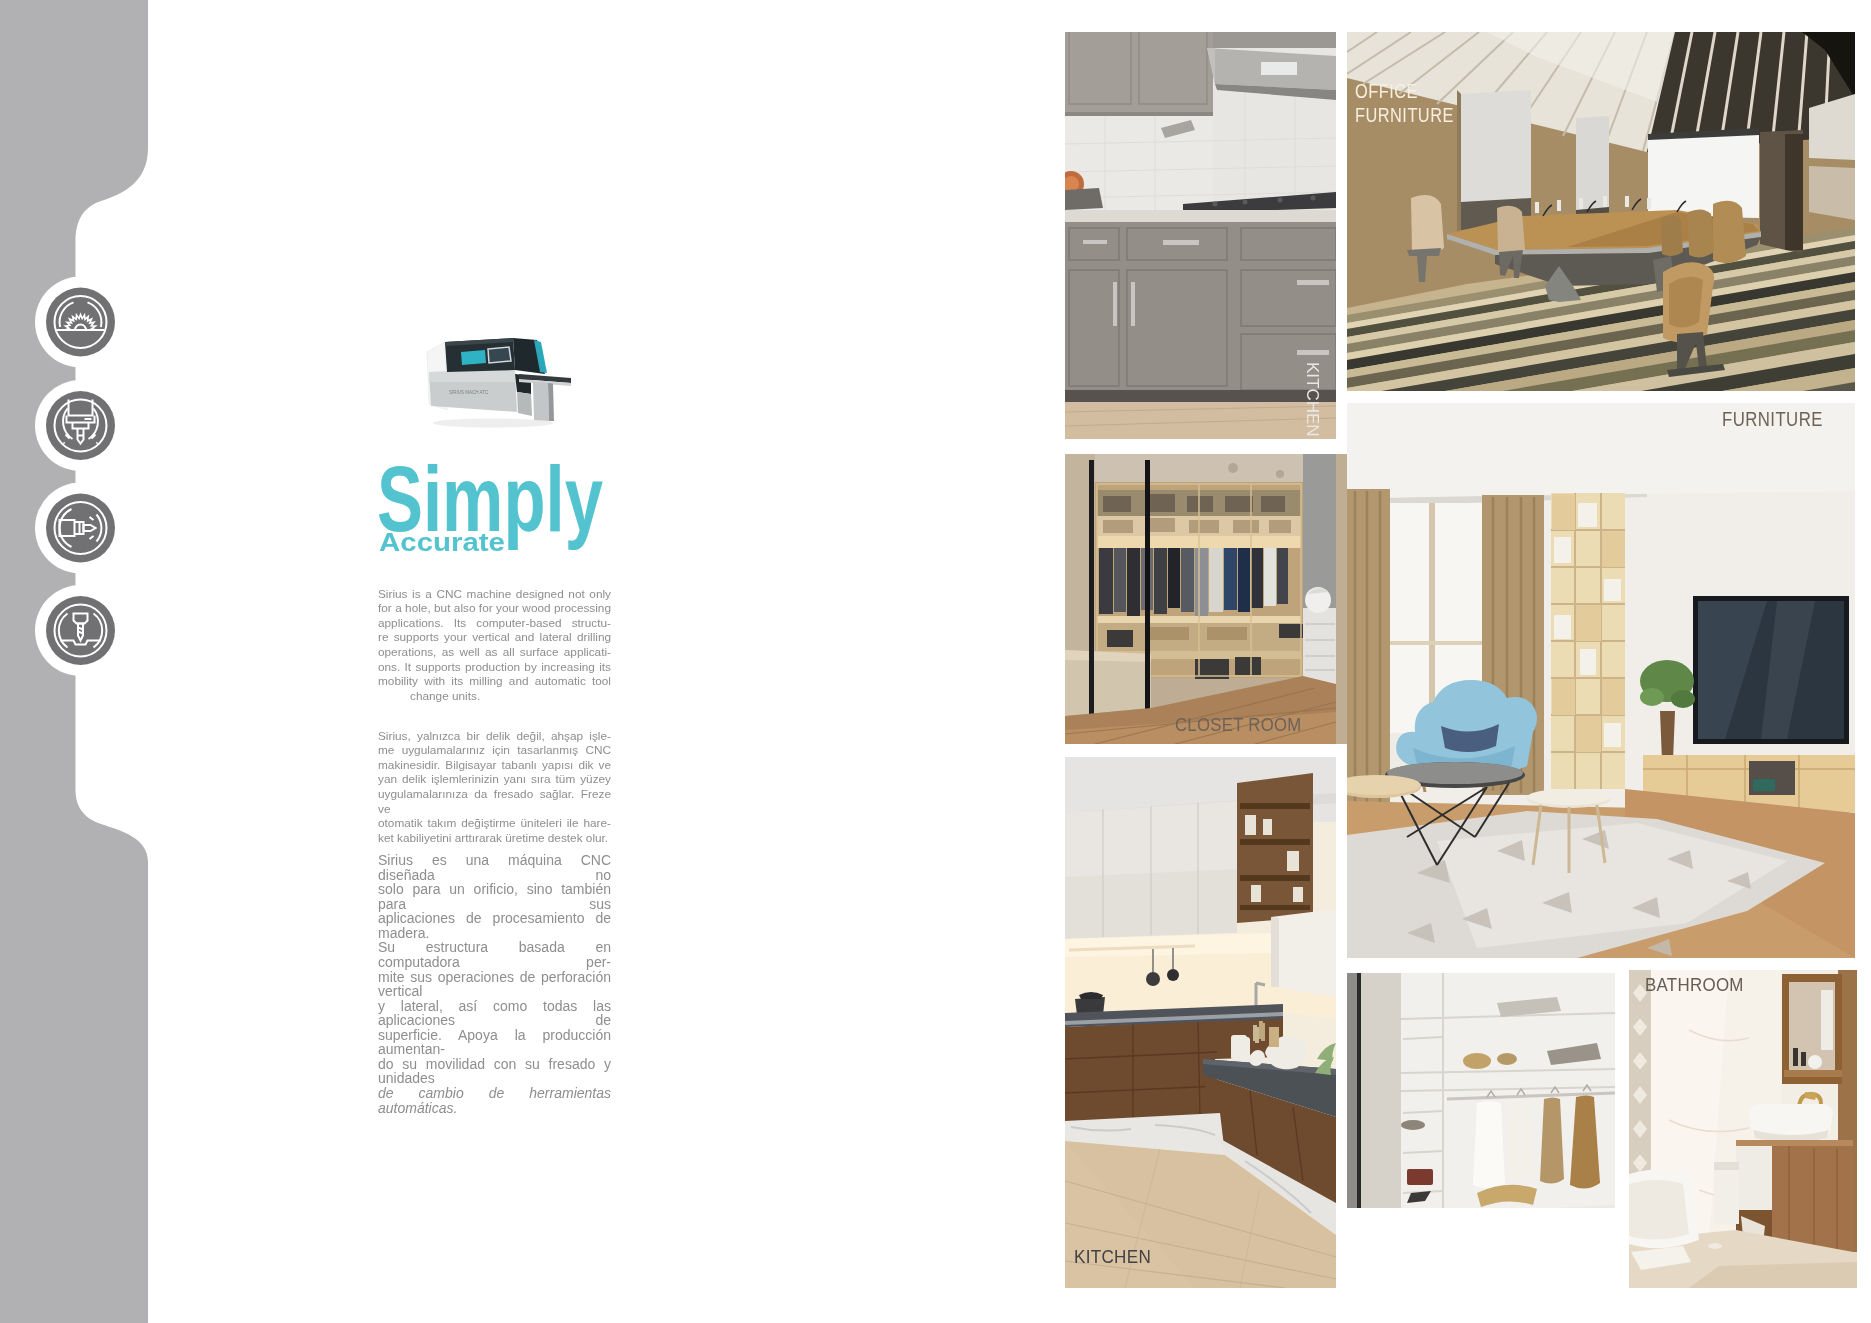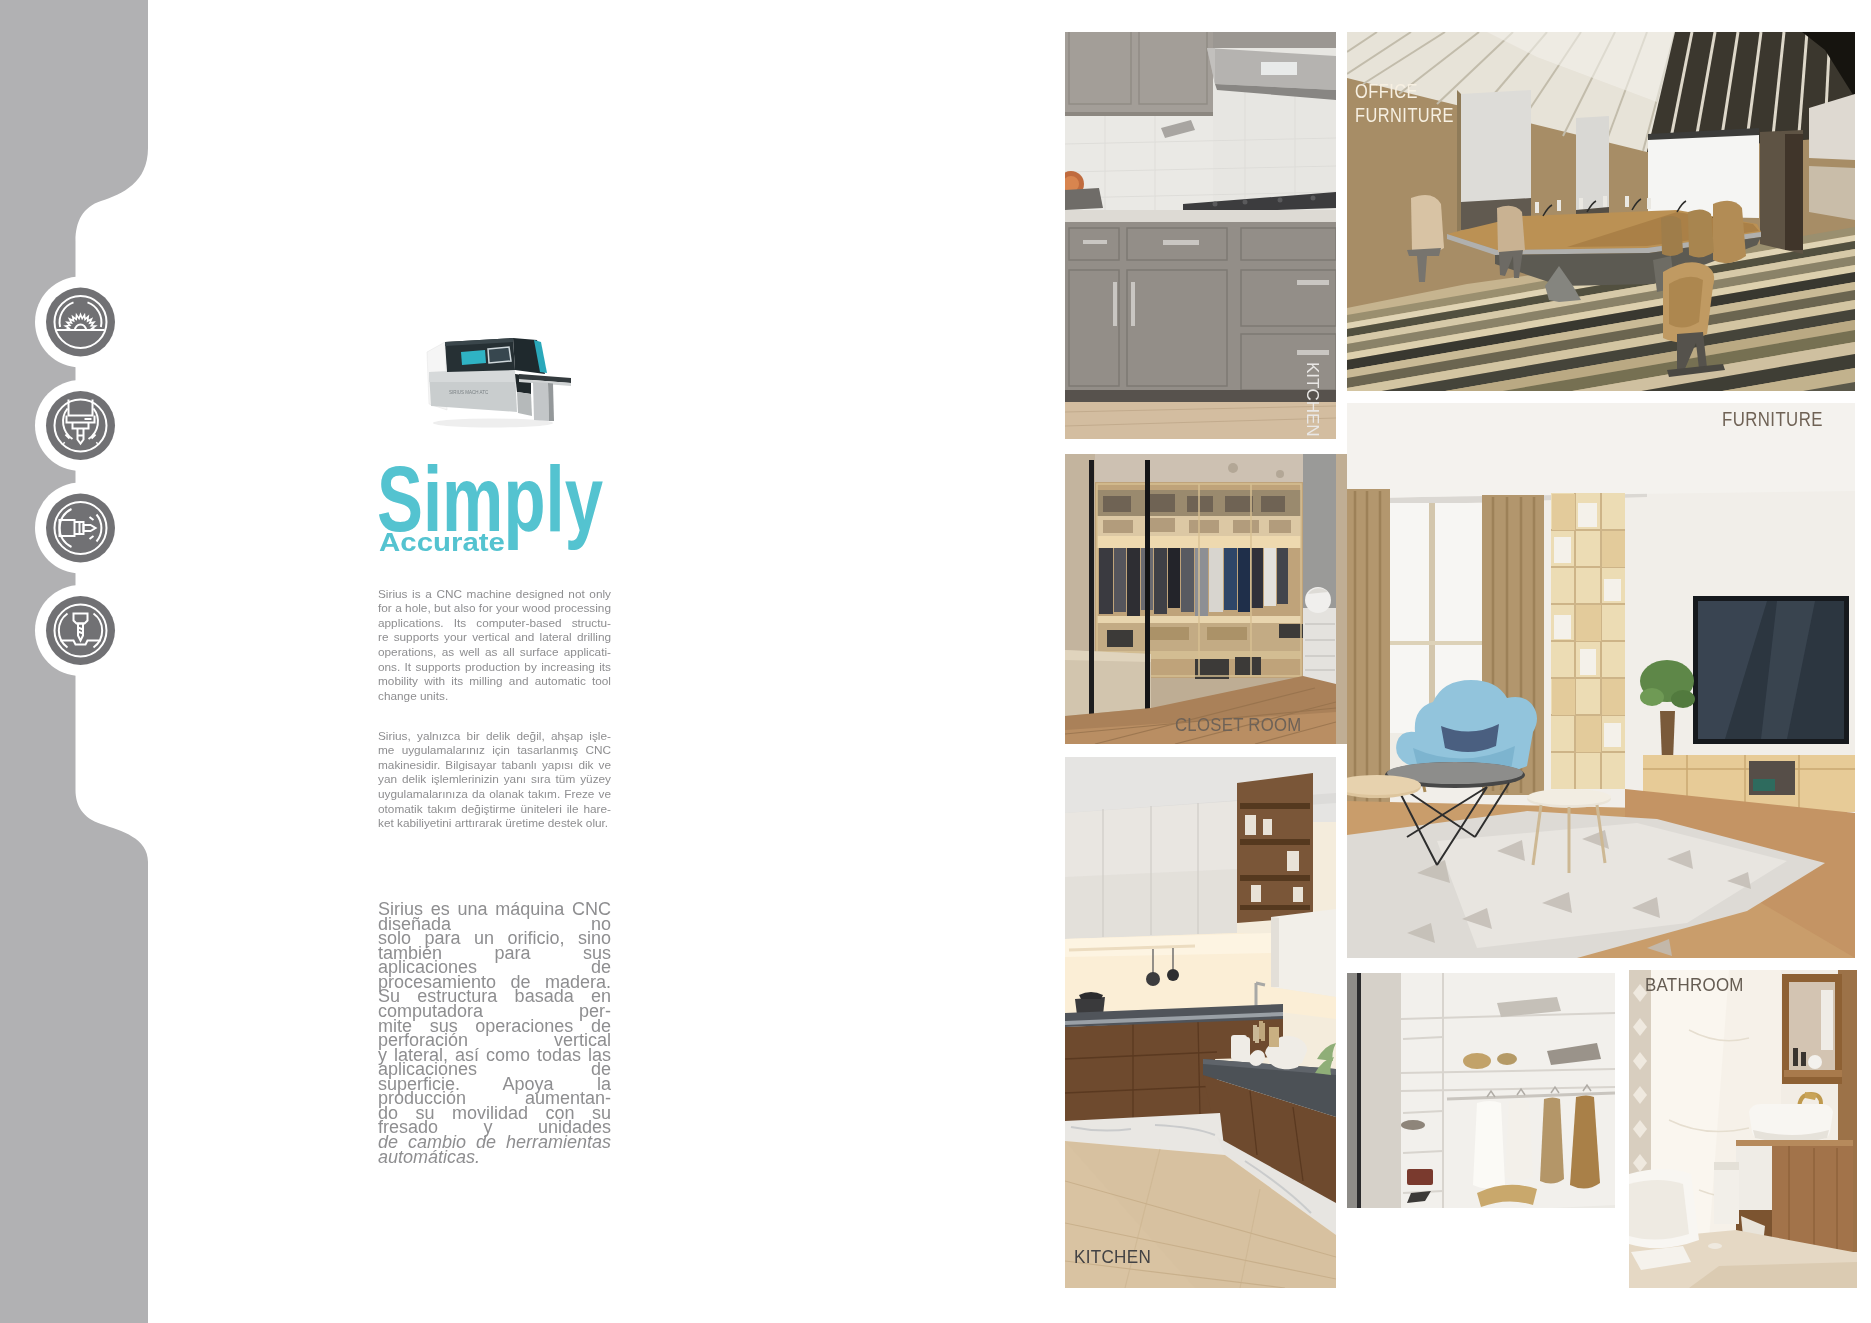--- a/index.html
+++ b/index.html
@@ -114,34 +114,34 @@
 </svg>
 
 <div class="lbl" id="p1" style="left:378px;top:586.7px;width:233px;font-size:11.8px;line-height:14.56px;color:#8e8e90;">
     <div style="text-align:justify;text-align-last:justify;">Sirius is a CNC machine designed not only</div>
     <div style="text-align:justify;text-align-last:justify;">for a hole, but also for your wood processing</div>
     <div style="text-align:justify;text-align-last:justify;">applications.  Its  computer-based  structu-</div>
     <div style="text-align:justify;text-align-last:justify;">re supports your vertical and lateral drilling</div>
     <div style="text-align:justify;text-align-last:justify;">operations, as well as all surface applicati-</div>
     <div style="text-align:justify;text-align-last:justify;">ons. It supports production by increasing its</div>
     <div style="text-align:justify;text-align-last:justify;">mobility with its milling and automatic tool</div>
-    <div style="text-align:justify;">change units.</div>
+    <div style="text-align:justify;margin-left:32px;">change units.</div>
   </div>
 
 <div class="lbl" id="p2" style="left:378px;top:728.7px;width:233px;font-size:11.8px;line-height:14.56px;color:#8e8e90;">
     <div style="text-align:justify;text-align-last:justify;">Sirius, yalnızca bir delik değil, ahşap işle-</div>
     <div style="text-align:justify;text-align-last:justify;">me uygulamalarınız için tasarlanmış CNC</div>
     <div style="text-align:justify;text-align-last:justify;">makinesidir. Bilgisayar tabanlı yapısı dik ve</div>
     <div style="text-align:justify;text-align-last:justify;">yan delik işlemlerinizin yanı sıra tüm yüzey</div>
-    <div style="text-align:justify;text-align-last:justify;">uygulamalarınıza da olanak takım. Freze ve</div>
+    <div style="text-align:justify;text-align-last:justify;">uygulamalarınıza da fresado sağlar. Freze ve</div>
     <div style="text-align:justify;text-align-last:justify;">otomatik takım değiştirme üniteleri ile hare-</div>
     <div style="text-align:justify;">ket kabiliyetini arttırarak üretime destek olur.</div>
   </div>
 
-<div class="lbl" id="p3" style="left:378px;top:902px;width:233px;font-size:18px;line-height:14.56px;color:#8e8e90;">
+<div class="lbl" id="p3" style="left:378px;top:853px;width:233px;font-size:14px;line-height:14.56px;color:#8e8e90;">
     <div style="text-align:justify;text-align-last:justify;">Sirius es una máquina CNC diseñada no</div>
     <div style="text-align:justify;text-align-last:justify;">solo para un orificio, sino también para sus</div>
     <div style="text-align:justify;text-align-last:justify;">aplicaciones de procesamiento de madera.</div>
     <div style="text-align:justify;text-align-last:justify;">Su estructura basada en computadora per-</div>
     <div style="text-align:justify;text-align-last:justify;">mite sus operaciones de perforación vertical</div>
     <div style="text-align:justify;text-align-last:justify;">y lateral, así como todas las aplicaciones de</div>
     <div style="text-align:justify;text-align-last:justify;">superficie. Apoya la producción aumentan-</div>
     <div style="text-align:justify;text-align-last:justify;">do su movilidad con su fresado y unidades</div>
     <div style="text-align:justify;font-style:italic;">de cambio de herramientas automáticas.</div>
   </div>

